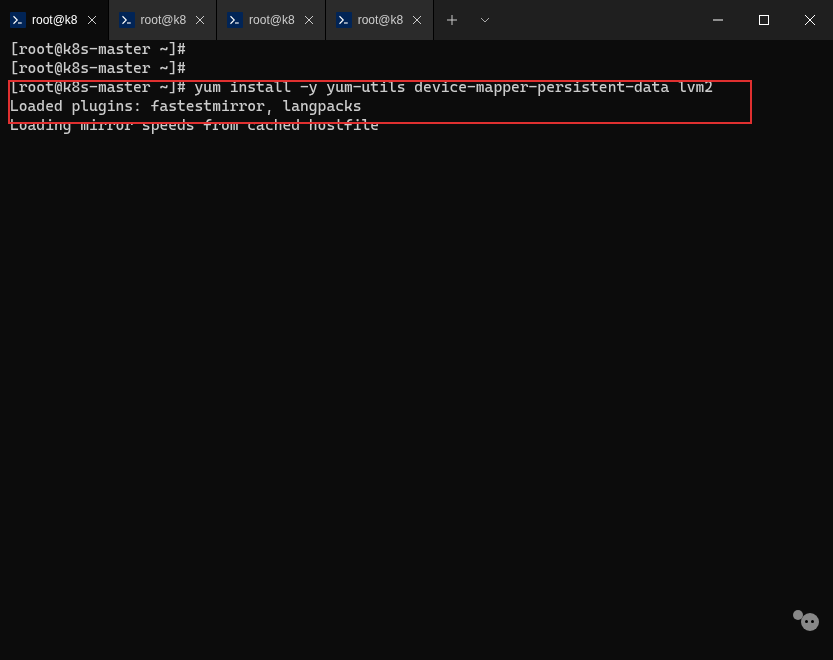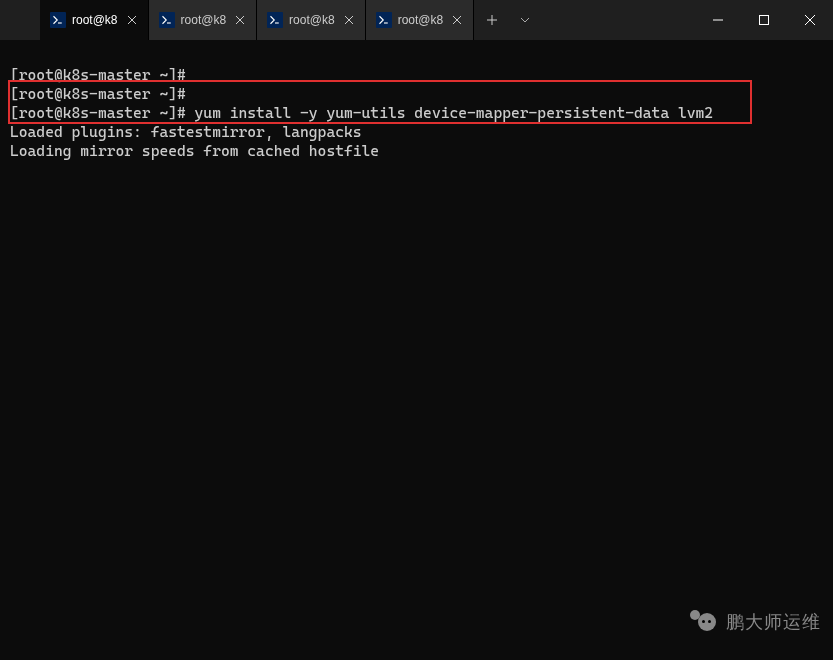--- a/index.html
+++ b/index.html
@@ -15,21 +15,20 @@
       height: 40px;
       background: #1f1f1f;
       display: flex;
       align-items: center;
       user-select: none;
     }
     .tabs {
       display: flex;
       height: 100%;
       align-items: stretch;
-      margin-left: 40px;
     }
     .tab {
       display: flex;
       align-items: center;
       padding: 0 8px 0 10px;
       gap: 6px;
       min-width: 100px;
       max-width: 116px;
       cursor: pointer;
       border-right: 1px solid #000;
@@ -103,21 +102,20 @@
       color: #ffffff;
       cursor: pointer;
     }
     .terminal-content {
       padding: 0 10px;
       color: #cccccc;
       font-size: 15px;
       line-height: 19px;
       white-space: pre;
       font-family: 'Cascadia Mono', 'Consolas', monospace;
-      margin-top: 26px;
     }
     .highlight-box {
       border: 2px solid #e03030;
       position: absolute;
       left: 8px;
       top: 80px;
       width: 744px;
       height: 44px;
       pointer-events: none;
     }
@@ -250,14 +248,13 @@
 
 <div class="highlight-box"></div>
 
 <div class="watermark">
   <div class="watermark-icon">
     <div class="bubble b1"></div>
     <div class="bubble b2"></div>
     <div class="dot d1"></div>
     <div class="dot d2"></div>
   </div>
-  <span class="watermark-text">鹏大师运维</span>
 </div>
 
 </body></html>

